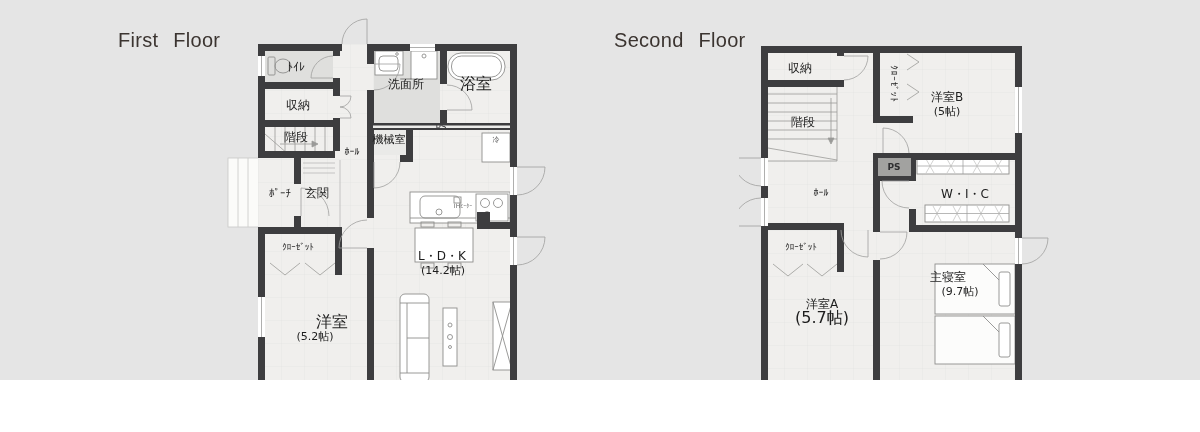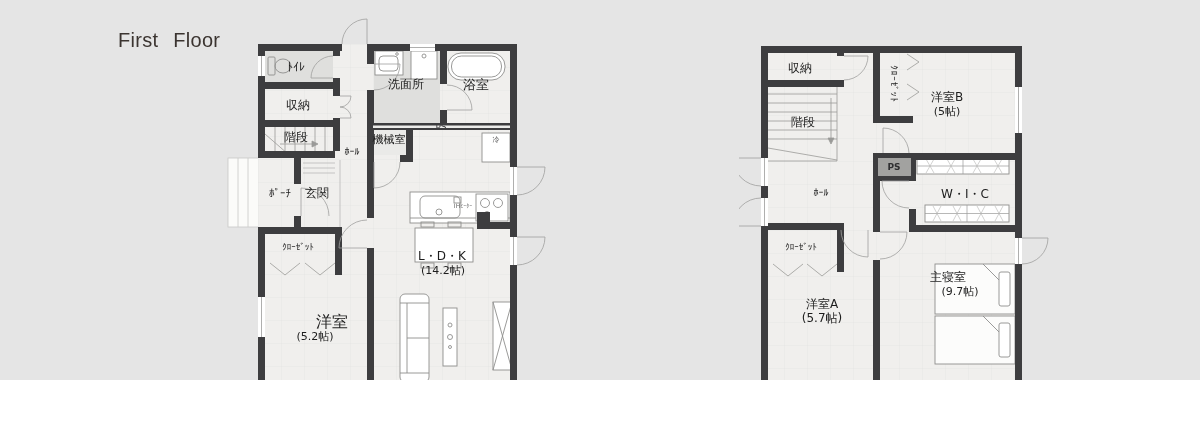--- a/index.html
+++ b/index.html
@@ -276,28 +276,29 @@
       <path d="M107 184 V211 M80 184 A27 27 0 0 0 107 211"></path>
       <path d="M0 112 H-28 M-28 112 A28 28 0 0 0 0 140"></path>
       <path d="M0 180 H-28 M-28 180 A28 28 0 0 1 0 152"></path>
       <path d="M261 192 H287 M287 192 A26 26 0 0 1 261 218"></path>
     </g>
 
     <path d="M0 348 V353 M46 348 V353 M92 348 V353 M138 348 V353 M184 348 V353 M230 348 V353 M261 348 V353" stroke="#c9c9c7" stroke-width="0.7"></path>
   </svg>
 
   <div class="title" style="left:118px;top:29px;">First Floor</div>
+  <div class="title" style="left:614px;top:29px;">Second Floor</div>
 
   <div class="lbl" style="left:296px;top:67px;font-size:12px;">ﾄｲﾚ</div>
   <div class="lbl" style="left:298px;top:105px;font-size:12px;">収納</div>
   <div class="lbl" style="left:296px;top:137px;font-size:12px;">階段</div>
   <div class="lbl" style="left:352px;top:152px;font-size:10px;">ﾎｰﾙ</div>
   <div class="lbl" style="left:389px;top:139px;font-size:11px;">機械室</div>
   <div class="lbl" style="left:406px;top:84px;font-size:12px;">洗面所</div>
-  <div class="lbl" style="left:476px;top:84px;font-size:13px;">浴室</div>
+  <div class="lbl" style="left:476px;top:84px;font-size:16px;">浴室</div>
   <div class="lbl" style="left:441px;top:127px;font-size:9px;color:#3f3f41;">PS</div>
   <div class="lbl" style="left:280px;top:193px;font-size:11px;">ﾎﾟｰﾁ</div>
   <div class="lbl" style="left:317px;top:193px;font-size:12px;">玄関</div>
   <div class="lbl" style="left:298px;top:247px;font-size:9px;">ｸﾛｰｾﾞｯﾄ</div>
   <div class="lbl" style="left:332px;top:322px;font-size:16px;">洋室</div>
   <div class="lbl" style="left:315px;top:336px;font-size:11px;">(5.2帖)</div>
   <div class="lbl" style="left:442px;top:256px;font-size:12px;">L・D・K</div>
   <div class="lbl" style="left:443px;top:270px;font-size:11px;">(14.2帖)</div>
   <div class="lbl" style="left:496px;top:140px;font-size:7px;color:#555;">冷</div>
   <div class="lbl" style="left:463px;top:206px;font-size:6px;color:#666;">IHﾋｰﾀｰ</div>
@@ -305,17 +306,17 @@
   <div class="lbl" style="left:800px;top:68px;font-size:12px;">収納</div>
   <div class="lbl" style="left:803px;top:122px;font-size:12px;">階段</div>
   <div class="lbl vert" style="left:893px;top:84px;font-size:9px;">ｸﾛｰｾﾞｯﾄ</div>
   <div class="lbl" style="left:947px;top:97px;font-size:12px;">洋室B</div>
   <div class="lbl" style="left:947px;top:111px;font-size:11px;text-align:right;">(5帖)</div>
   <div class="lbl" style="left:894px;top:167px;font-size:9px;font-weight:700;color:#2f2f31;">PS</div>
   <div class="lbl" style="left:821px;top:193px;font-size:10px;">ﾎｰﾙ</div>
   <div class="lbl" style="left:965px;top:194px;font-size:12px;">W・I・C</div>
   <div class="lbl" style="left:801px;top:247px;font-size:9px;">ｸﾛｰｾﾞｯﾄ</div>
   <div class="lbl" style="left:822px;top:304px;font-size:12px;">洋室A</div>
-  <div class="lbl" style="left:822px;top:318px;font-size:12px;text-align:right;">(5.7帖)</div>
+  <div class="lbl" style="left:822px;top:318px;font-size:16px;text-align:right;">(5.7帖)</div>
   <div class="lbl" style="left:948px;top:277px;font-size:12px;">主寝室</div>
   <div class="lbl" style="left:948px;top:291px;font-size:11px;padding-left:24px;">(9.7帖)</div>
 
 </div>
 
 </body></html>

